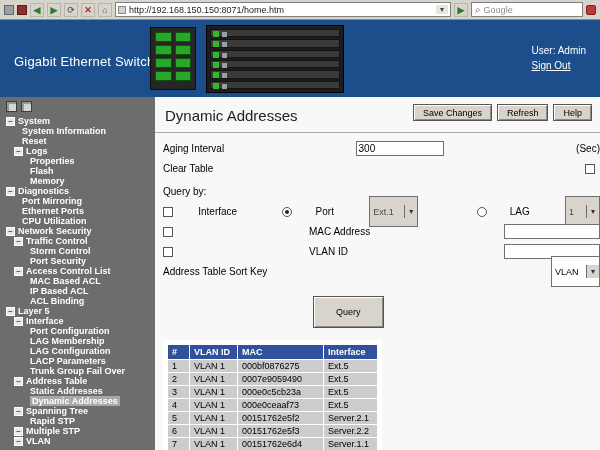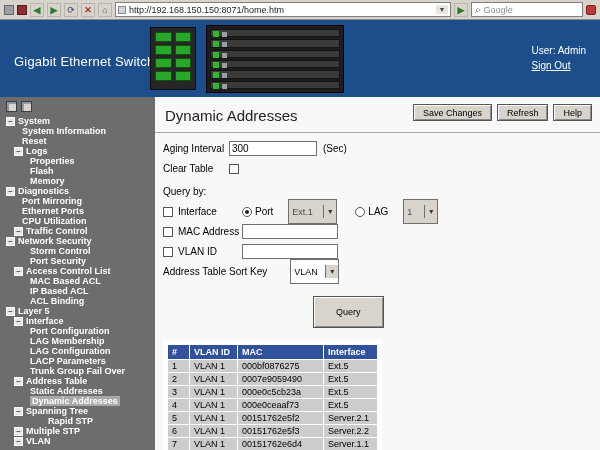--- a/index.html
+++ b/index.html
@@ -58,34 +58,34 @@
 
   .main { flex:1; background:#f8f8f8; position:relative; overflow:hidden; }
   .title-row { position:relative; padding:10px 8px 8px 10px; border-bottom:1px solid #a8a8a8; }
   .title-row h1 { font-size:15px; font-weight:normal; color:#222; }
   .topbtns { position:absolute; right:8px; top:7px; display:flex; gap:5px; }
   .btn { font-family:"Liberation Sans", sans-serif; font-size:9px; height:17px; padding:0 9px;
          background:#d8d4cc; border:1px solid #555;
          box-shadow: inset 1px 1px 0 #fff, inset -1px -1px 0 #8a8a8a; cursor:pointer; }
 
   .form { margin:8px 0 0 8px; font-size:10px; color:#000; }
-  .frow { display:flex; align-items:center; margin-bottom:5px; height:15px; }
+  .frow { display:flex; align-items:center; margin-bottom:5px; height:15px;justify-content:space-between; }
   .w66 { width:66px; flex:none; }
   .w64 { width:64px; flex:none; }
   .txt { height:15px; border:1px solid #707070; background:#fff; font-size:10px;
          padding:0 2px; font-family:"Liberation Sans", sans-serif; }
   .w88 { width:88px; } .w96 { width:96px; }
   .unit { margin-left:6px; }
   .cb { display:inline-block; width:10px; height:10px; background:#fff; border:1px solid #555;
         margin-right:5px; cursor:pointer; flex:none; }
   .radio { display:inline-block; width:10px; height:10px; background:#fff; border:1px solid #555;
            border-radius:50%; margin:0 3px 0 0; cursor:pointer; position:relative; flex:none; }
   .radio.on::after { content:""; position:absolute; left:2px; top:2px; width:4px; height:4px;
                      background:#222; border-radius:50%; }
-  .ddl { height:25px; border:1px solid #707070; background:#fff; display:inline-flex;
+  .ddl { height:31px; border:1px solid #707070; background:#fff; display:inline-flex;
          align-items:center; font-size:9px; cursor:pointer; margin-left:15px; }
   .ddl .val { padding:0 3px; min-width:34px; }
   .ddl .arr { width:13px; height:13px; background:#d8d4cc; border-left:1px solid #707070;
               text-align:center; line-height:13px; font-size:8px; color:#333; }
   .ddl.disabled { background:#d8d4cc; color:#4a4a4a; }
   .gap18 { width:18px; flex:none; }
   .qbtn { margin:12px 0 0 150px; height:32px; padding:0 22px; }
 
   .tablewrap { margin:12px 0 0 8px; background:#fff; padding:4px; width:fit-content; }
   table { border-collapse:collapse; font-size:9px; }
@@ -155,40 +155,40 @@
         <div class="titem" style="padding-left: 22px;"><span>System Information</span></div>
         <div class="titem" style="padding-left: 22px;"><span>Reset</span></div>
         <div class="titem" style="padding-left: 14px;"><span class="mbox">−</span><span>Logs</span></div>
         <div class="titem" style="padding-left: 30px;"><span>Properties</span></div>
         <div class="titem" style="padding-left: 30px;"><span>Flash</span></div>
         <div class="titem" style="padding-left: 30px;"><span>Memory</span></div>
         <div class="titem" style="padding-left: 6px;"><span class="mbox">−</span><span>Diagnostics</span></div>
         <div class="titem" style="padding-left: 22px;"><span>Port Mirroring</span></div>
         <div class="titem" style="padding-left: 22px;"><span>Ethernet Ports</span></div>
         <div class="titem" style="padding-left: 22px;"><span>CPU Utilization</span></div>
+        <div class="titem" style="padding-left: 6px;"><span class="mbox">−</span><span>Network Security</span></div>
         <div class="titem" style="padding-left: 14px;"><span class="mbox">−</span><span>Traffic Control</span></div>
-        <div class="titem" style="padding-left: 6px;"><span class="mbox">−</span><span>Network Security</span></div>
         <div class="titem" style="padding-left: 30px;"><span>Storm Control</span></div>
         <div class="titem" style="padding-left: 30px;"><span>Port Security</span></div>
         <div class="titem" style="padding-left: 14px;"><span class="mbox">−</span><span>Access Control List</span></div>
         <div class="titem" style="padding-left: 30px;"><span>MAC Based ACL</span></div>
         <div class="titem" style="padding-left: 30px;"><span>IP Based ACL</span></div>
         <div class="titem" style="padding-left: 30px;"><span>ACL Binding</span></div>
         <div class="titem" style="padding-left: 6px;"><span class="mbox">−</span><span>Layer 5</span></div>
         <div class="titem" style="padding-left: 14px;"><span class="mbox">−</span><span>Interface</span></div>
         <div class="titem" style="padding-left: 30px;"><span>Port Configuration</span></div>
         <div class="titem" style="padding-left: 30px;"><span>LAG Membership</span></div>
         <div class="titem" style="padding-left: 30px;"><span>LAG Configuration</span></div>
         <div class="titem" style="padding-left: 30px;"><span>LACP Parameters</span></div>
         <div class="titem" style="padding-left: 30px;"><span>Trunk Group Fail Over</span></div>
         <div class="titem" style="padding-left: 14px;"><span class="mbox">−</span><span>Address Table</span></div>
         <div class="titem" style="padding-left: 30px;"><span>Static Addresses</span></div>
         <div class="titem" style="padding-left: 30px;"><span class="sel">Dynamic Addresses</span></div>
         <div class="titem" style="padding-left: 14px;"><span class="mbox">−</span><span>Spanning Tree</span></div>
-        <div class="titem" style="padding-left: 30px; margin-left: 18px;"><span>Rapid STP</span></div>
+        <div class="titem" style="padding-left: 30px;"><span>Rapid STP</span></div>
         <div class="titem" style="padding-left: 14px;"><span class="mbox">−</span><span>Multiple STP</span></div>
         <div class="titem" style="padding-left: 14px;"><span class="mbox">−</span><span>VLAN</span></div>
       </div>
   </div>
 
   <div class="main">
     <div class="title-row">
       <h1>Dynamic Addresses</h1>
       <div class="topbtns">
         <button class="btn">Save Changes</button>

